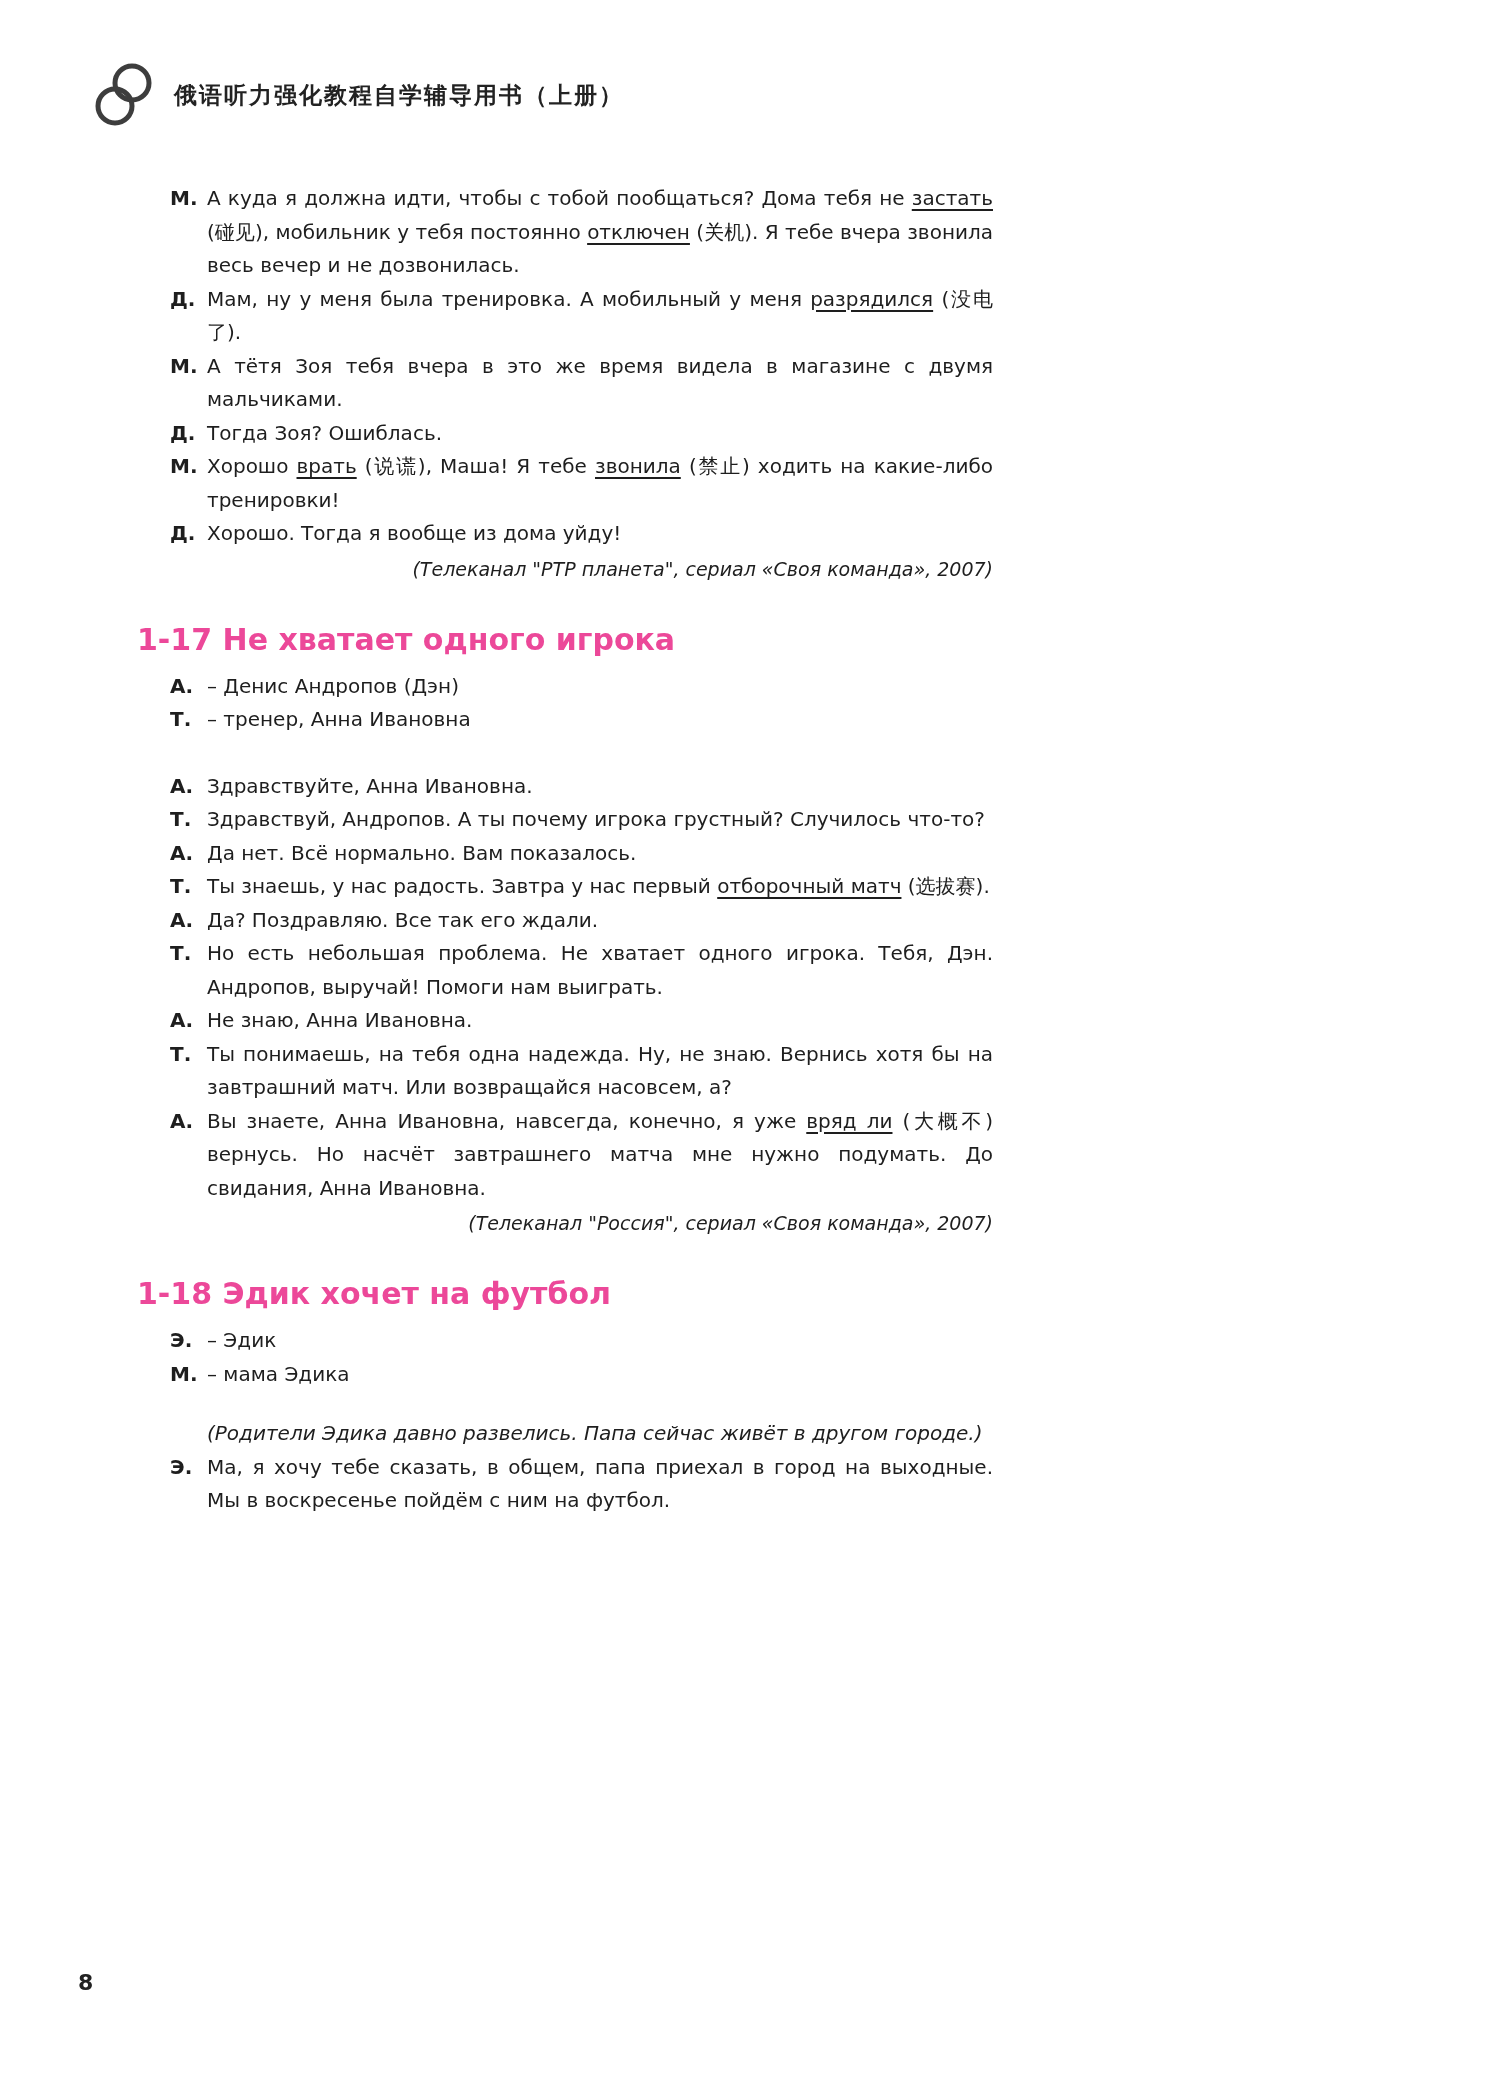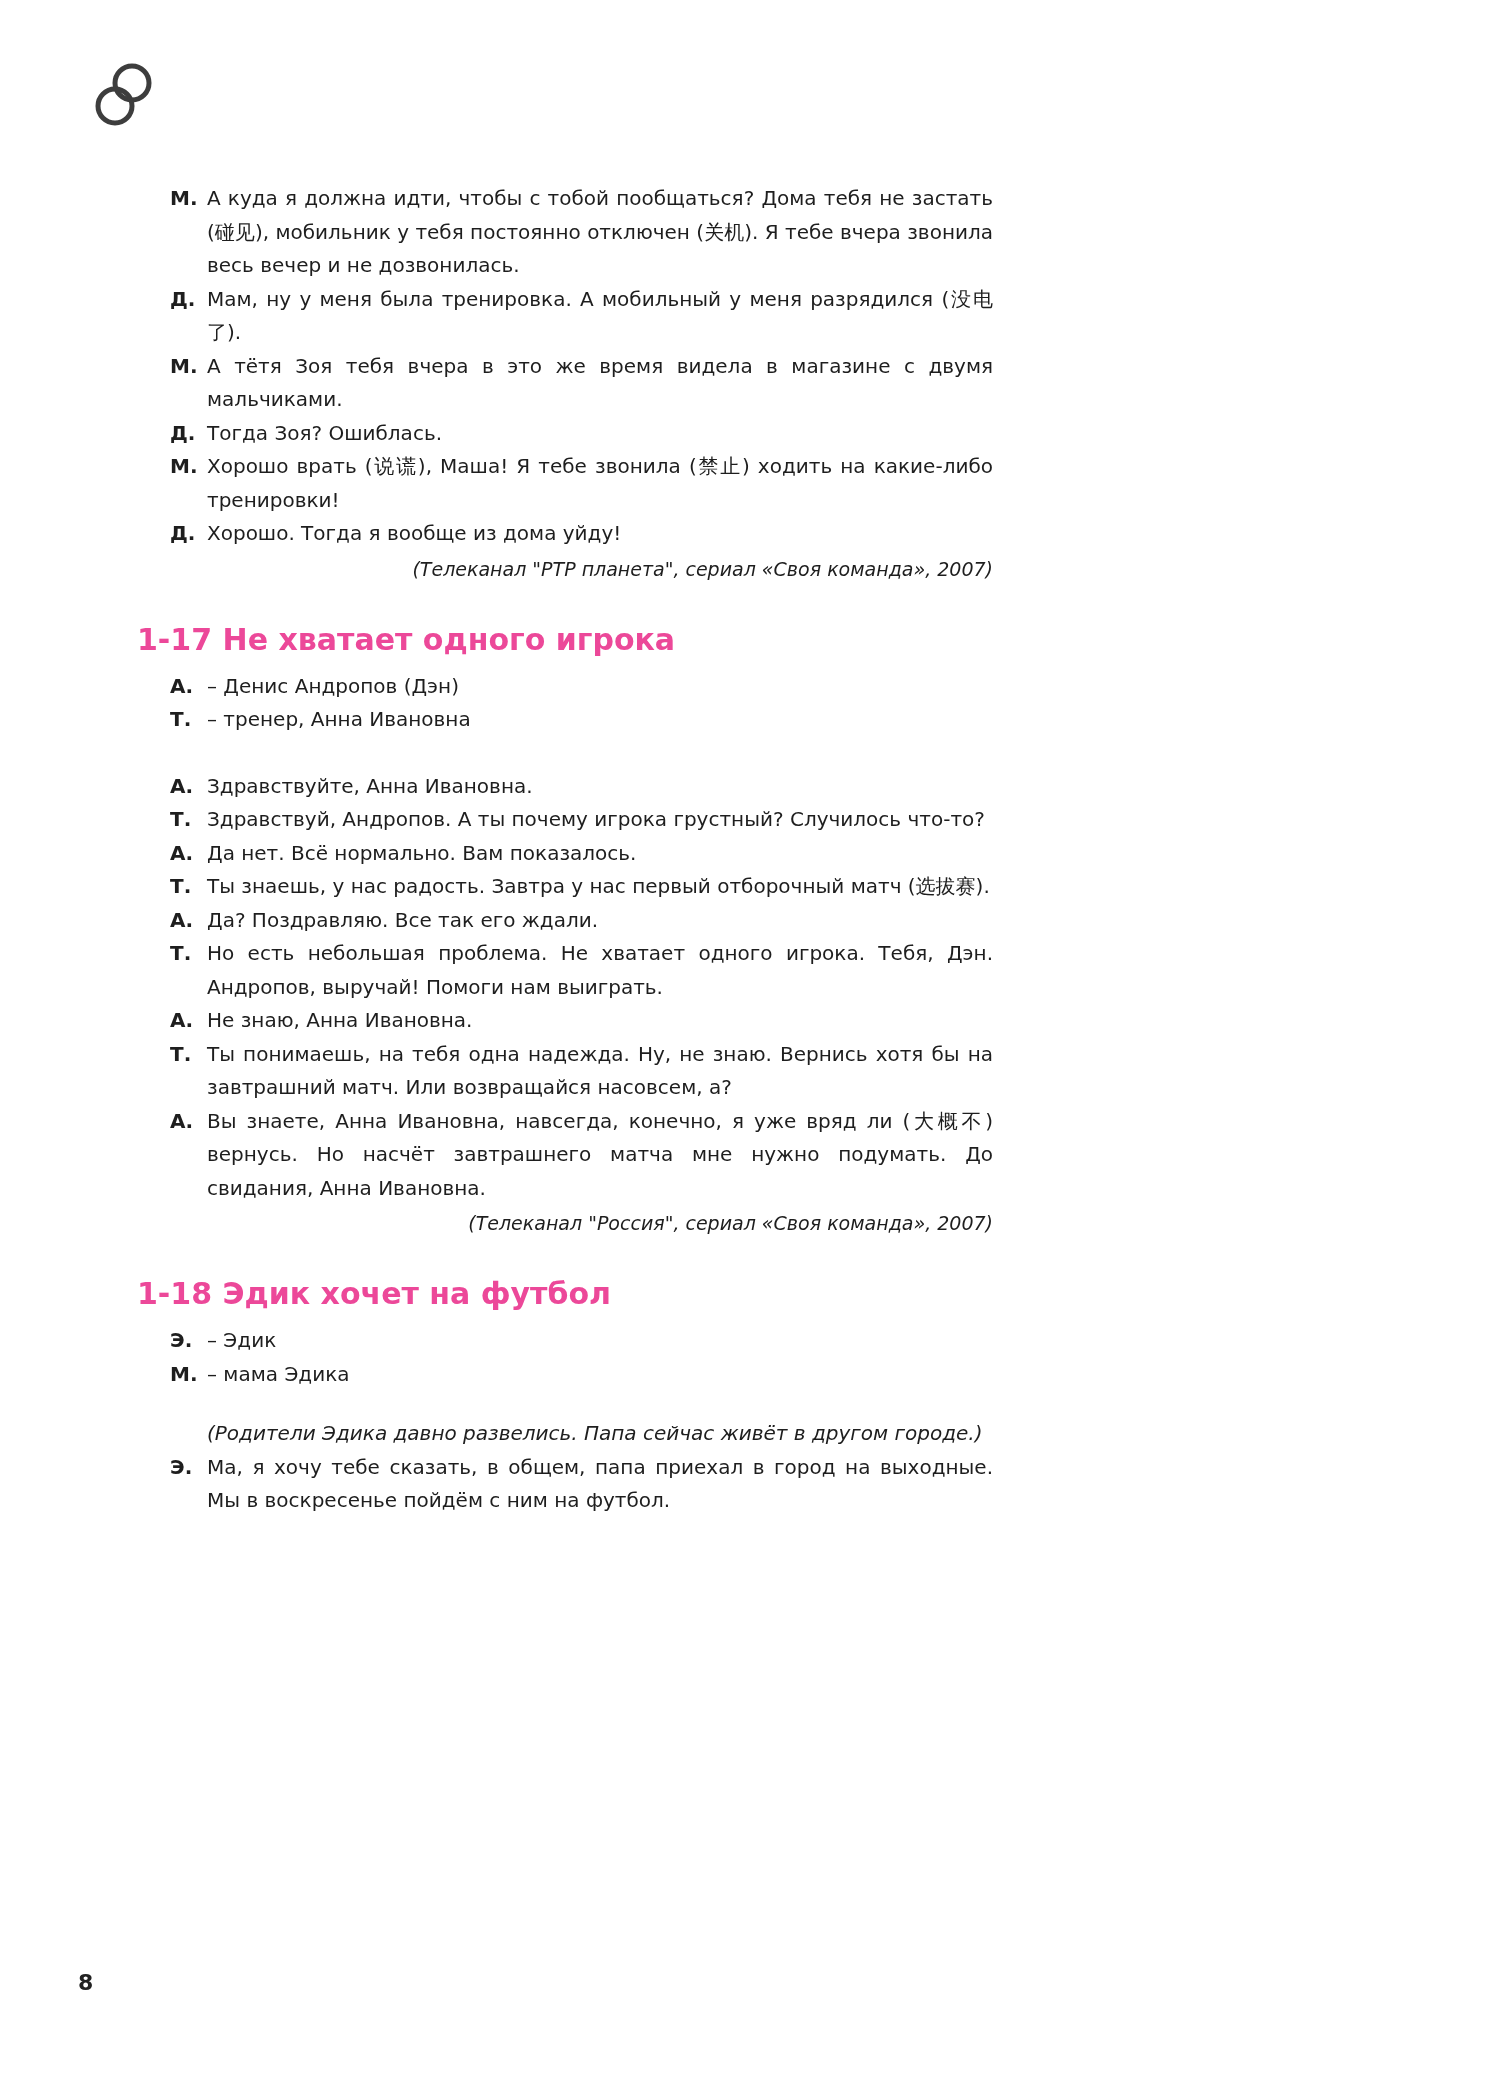--- a/index.html
+++ b/index.html
@@ -50,20 +50,21 @@
   }
   .speaker {
     position: absolute;
     left: 33px;
     top: 0;
     font-weight: 700;
   }
   .dialogue-block .line-text { text-align: justify; }
   .cast-block .line-text { text-align: left; }
   .u {
+    text-decoration: underline;
     text-underline-offset: 4px;
     text-decoration-thickness: 1.5px;
   }
   .source {
     text-align: right;
     font-style: italic;
     font-size: 19px;
     line-height: 33px;
     margin-top: 2px;
     padding-right: 0px;
@@ -96,20 +97,21 @@
 </head>
 <body>
 
 <header class="page-header">
   <span class="logo">
     <svg width="68" height="70" viewBox="0 0 68 70" aria-hidden="true">
       <circle cx="42" cy="23" r="17" fill="none" stroke="#3d3d3d" stroke-width="5"></circle>
       <circle cx="25" cy="46" r="17" fill="none" stroke="#3d3d3d" stroke-width="5"></circle>
     </svg>
   </span>
+  <span class="book-title">俄语听力强化教程自学辅导用书（上册）</span>
 </header>
 
 <main class="content">
     <div class="dialogue-block">
       <div class="line">
         <span class="speaker">М.</span>
         <div class="line-text"><span>А куда я должна идти, чтобы с тобой пообщаться? Дома тебя не </span><span class="u">застать</span><span> (碰见), мобильник у тебя постоянно </span><span class="u">отключен</span><span> (关机). Я тебе вчера звонила весь вечер и не дозвонилась.</span></div>
       </div>
       <div class="line">
         <span class="speaker">Д.</span>

